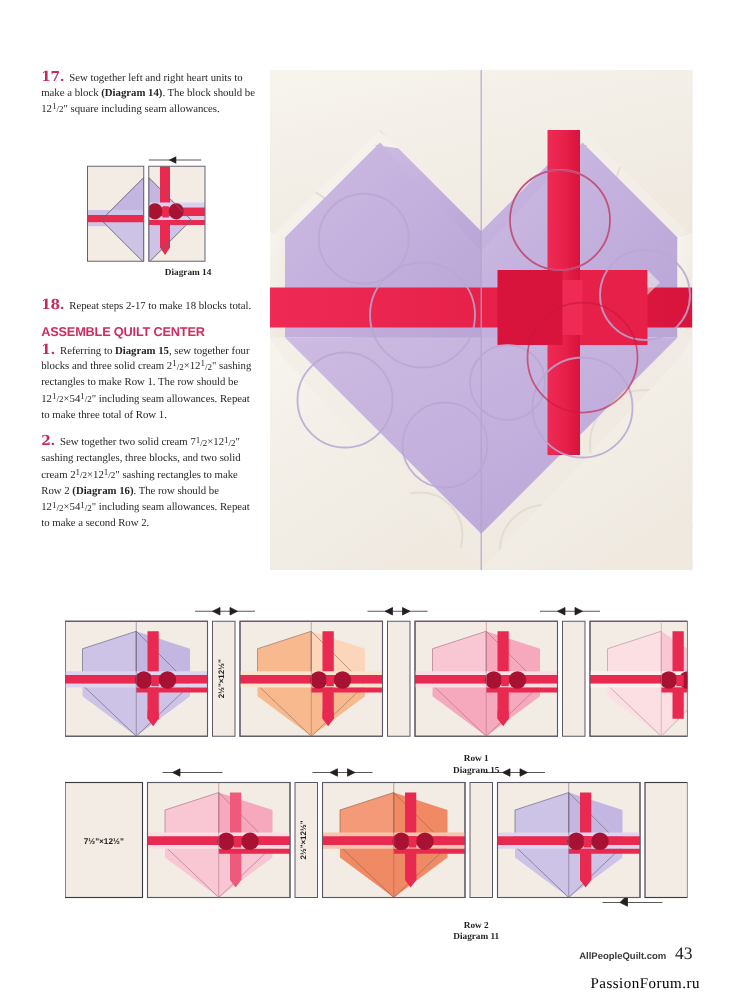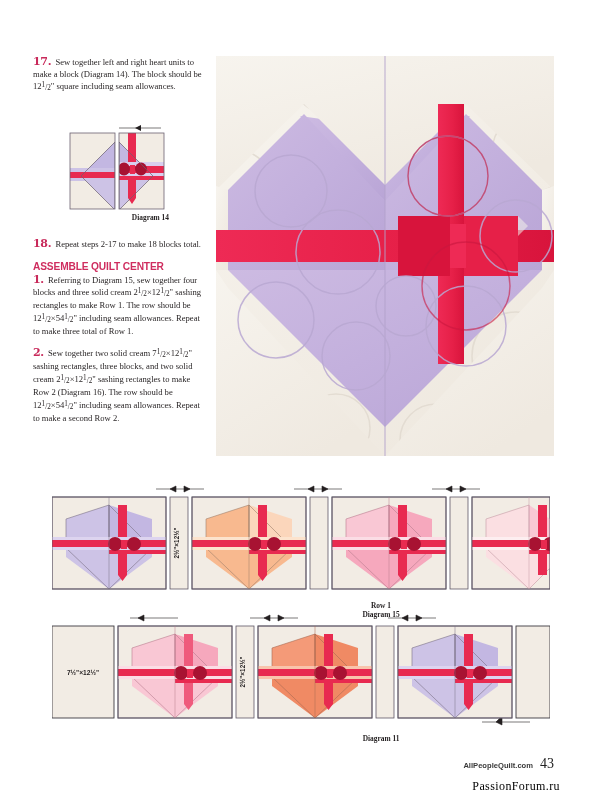--- a/index.html
+++ b/index.html
@@ -14,21 +14,21 @@
   .col{position:absolute;left:33px;top:56px;width:174px;}
   .para{
     font-size:8.6px;line-height:11.6px;color:#231f20;
     margin:0 0 9px 0;text-align:left;
   }
   .stepnum{
     font-family:"DejaVu Serif", serif;
     font-weight:bold;font-size:11px;color:#c8295a;
     letter-spacing:-0.3px;margin-right:2px;
   }
-  .bold{font-weight:normal;}
+  .bold{font-weight:bold;}
   .head{
     font-family:"Liberation Sans", sans-serif;
     font-weight:bold;font-size:10.2px;color:#cf2d5f;
     letter-spacing:-0.15px;margin:10px 0 2px 0;
   }
   .frac{font-size:7.2px;vertical-align:0.32em;}
   .fracd{font-size:7.2px;vertical-align:-0.05em;}
 
   
   .d14wrap{position:absolute;left:69px;top:132px;width:100px;}
@@ -468,20 +468,21 @@
         <rect x="69" y="43" width="6" height="9" fill="#e82a50"></rect>
         <rect x="0" y="0" width="114" height="92" fill="none" stroke="#5f5866" stroke-width="0.9"></rect>
         <line x1="57" y1="0" x2="57" y2="92" stroke="#7a7185" stroke-width="0.5"></line>
       </g>
 
       <g transform="translate(464,14)">
         <rect x="0" y="0" width="34" height="92" fill="#f2ece4" stroke="#3d3a40" stroke-width="0.9"></rect>
       </g>
     </svg>
     <div class="rowcap" style="margin-top:2px;margin-left:160px;">
+      <div>Row 2</div>
       <div>Diagram 11</div>
     </div>
   </div>
 
   <div class="footer">
     <div class="foot-inner">
       <span>AllPeopleQuilt.com</span>
       <span class="pagenum">43</span>
     </div>
   </div>

